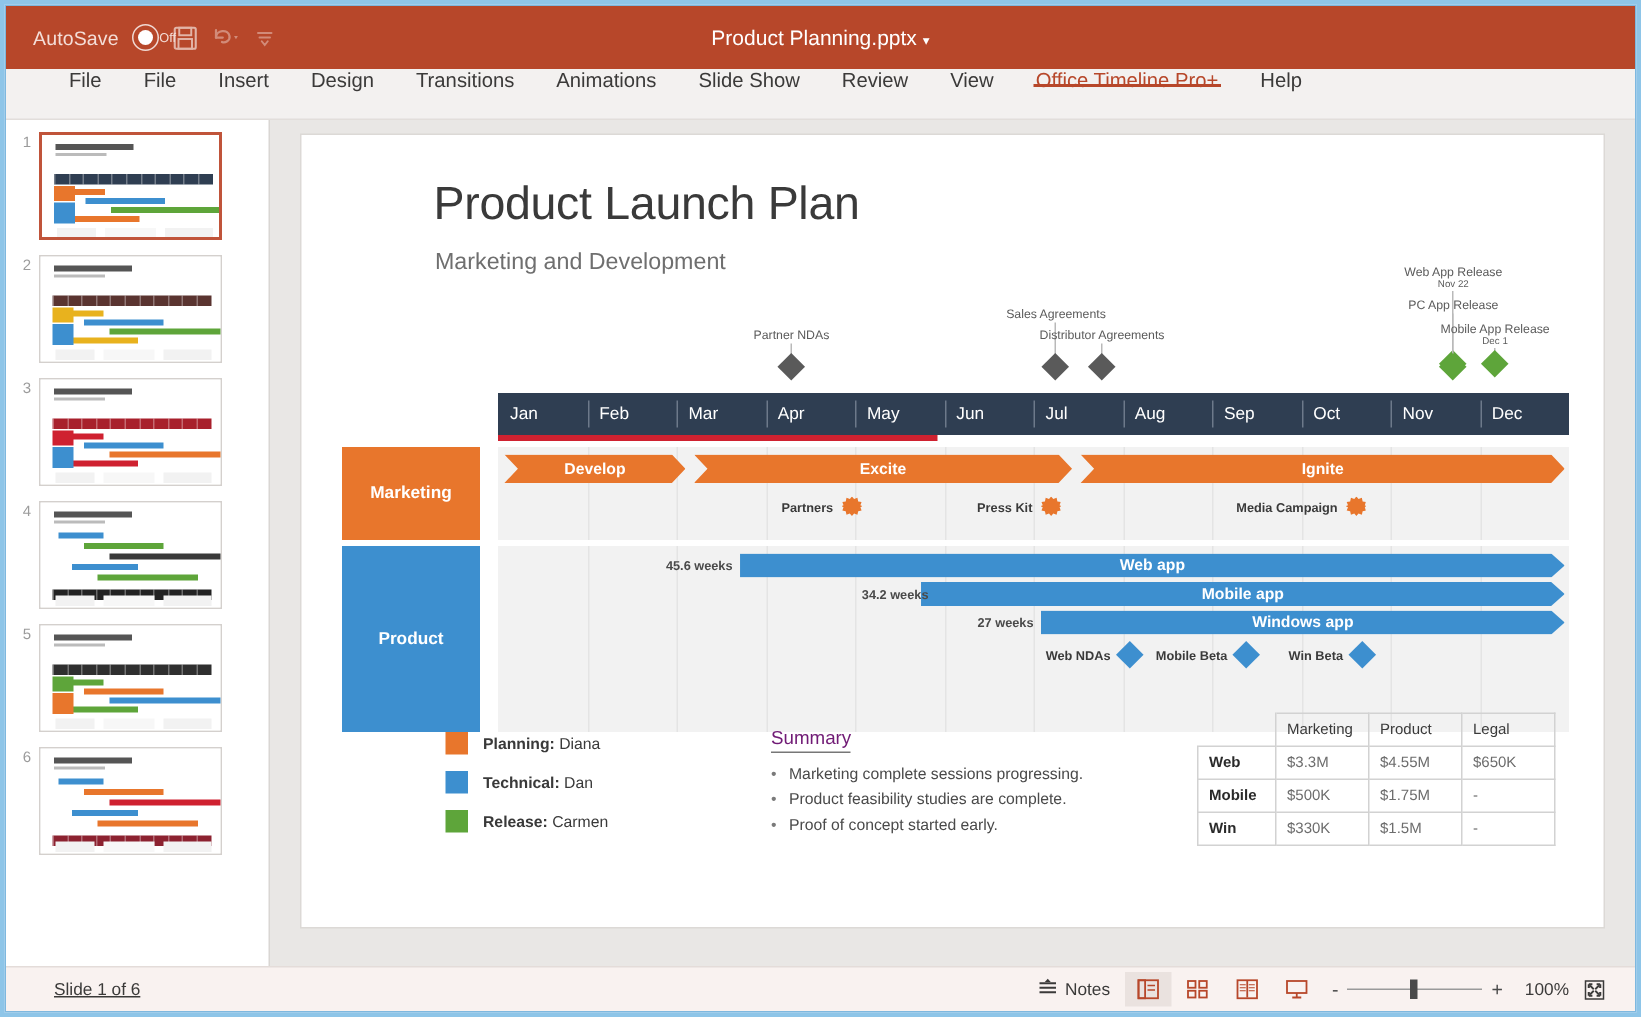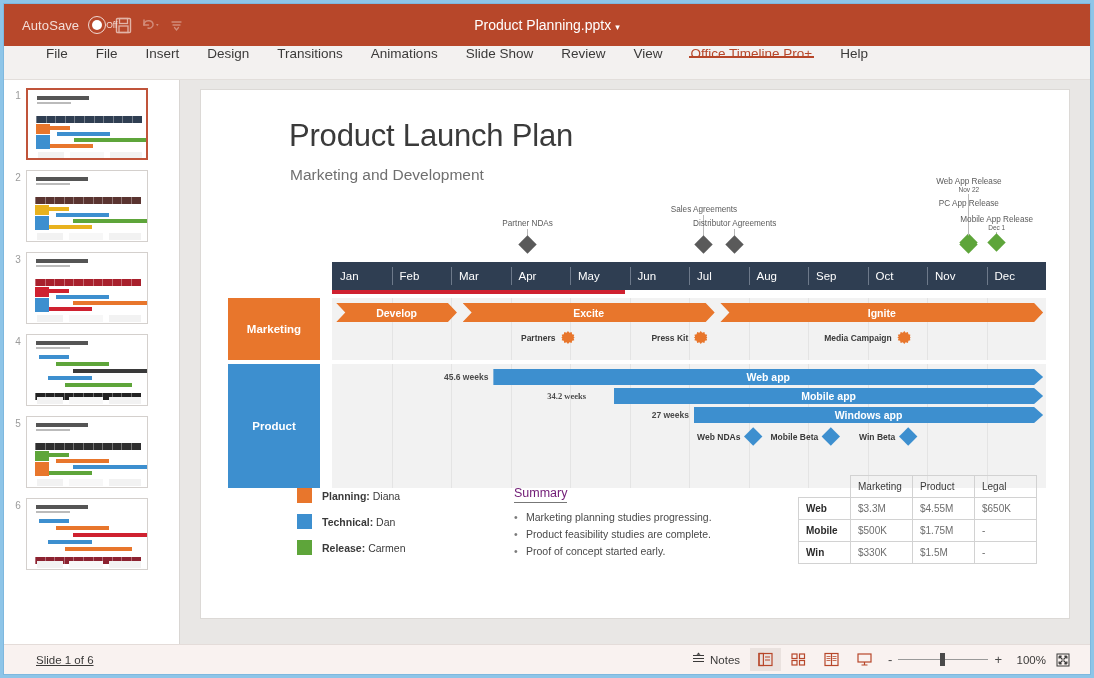--- a/index.html
+++ b/index.html
@@ -617,21 +617,21 @@
                   <div class="gridline" style="left: 535.5px;"></div>
                   <div class="gridline" style="left: 595px;"></div>
                   <div class="gridline" style="left: 654.5px;"></div>
                   <div class="taskbar plain" style="left: 161.364px; width: 549.78px; top: 5px; clip-path: polygon(0px 0px, calc(100% - 9px) 0px, 100% 50%, calc(100% - 9px) 100%, 0px 100%);">
                     <span>Web app</span>
                   </div>
                   <div class="dur-label" style="right: 557.636px; top: 8px;">45.6 weeks</div>
                   <div class="taskbar" style="left: 282.03px; width: 429.114px; top: 24px;">
                     <span>Mobile app</span>
                   </div>
-                  <div class="dur-label" style="right: 460px; top: 27px; font-family: Liberation Serif, serif;">34.2 weeks</div>
+                  <div class="dur-label" style="right: 427px; top: 27px;">34.2 weeks</div>
                   <div class="taskbar" style="left: 361.998px; width: 349.146px; top: 43px;">
                     <span>Windows app</span>
                   </div>
                   <div class="dur-label" style="right: 357.002px; top: 46px;">27 weeks</div>
                   <div class="inline-ms" style="left: 427.398px; top: 66px; transform: translateX(-100%); padding-right: 0px;">
                     <span class="lbl">Web NDAs</span>
                     <span class="sdiamond"></span>
                   </div>
                   <div class="inline-ms" style="left: 505.224px; top: 66px; transform: translateX(-100%); padding-right: 0px;">
                     <span class="lbl">Mobile Beta</span>
@@ -657,21 +657,21 @@
             </div>
             <div class="legend-row">
               <span class="sw" style="background: rgb(94, 165, 58);"></span>
               <span class="legend-txt"><b>Release:</b> <span>Carmen</span></span>
             </div>
           </div>
 
         <div class="summary">
           <h4>Summary</h4>
           <ul>
-              <li>Marketing planning studies progressing.</li>
+              <li>Marketing complete sessions progressing.</li>
               <li>Product feasibility studies are complete.</li>
               <li>Proof of concept started early.</li>
             </ul>
         </div>
 
         <table class="cost-table">
           <thead>
               <tr>
                 <th class="blank" style="border-right: 1px solid rgb(210, 210, 210); border-bottom: 1px solid rgb(210, 210, 210); min-width: 52px;"></th>
                 <th style="min-width: 62px;">Marketing</th>

